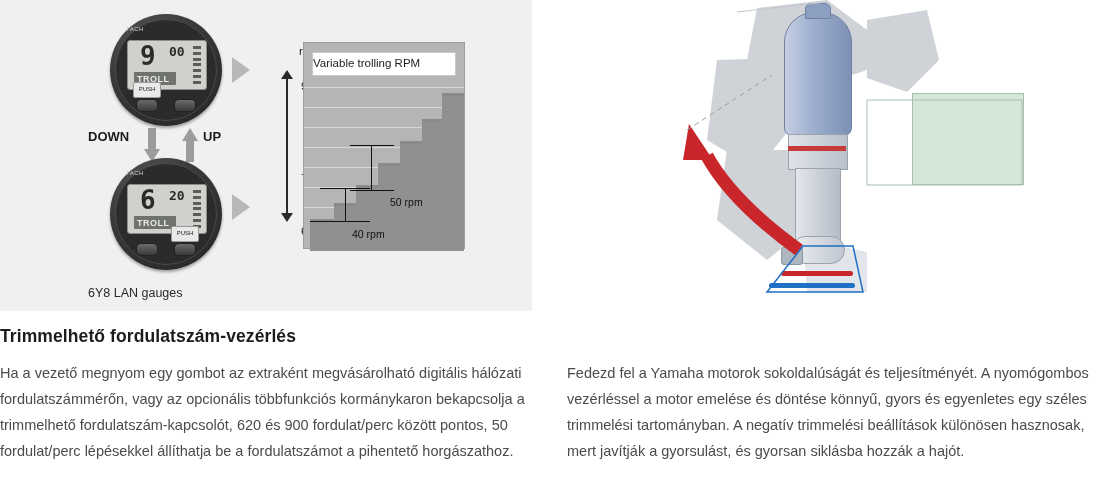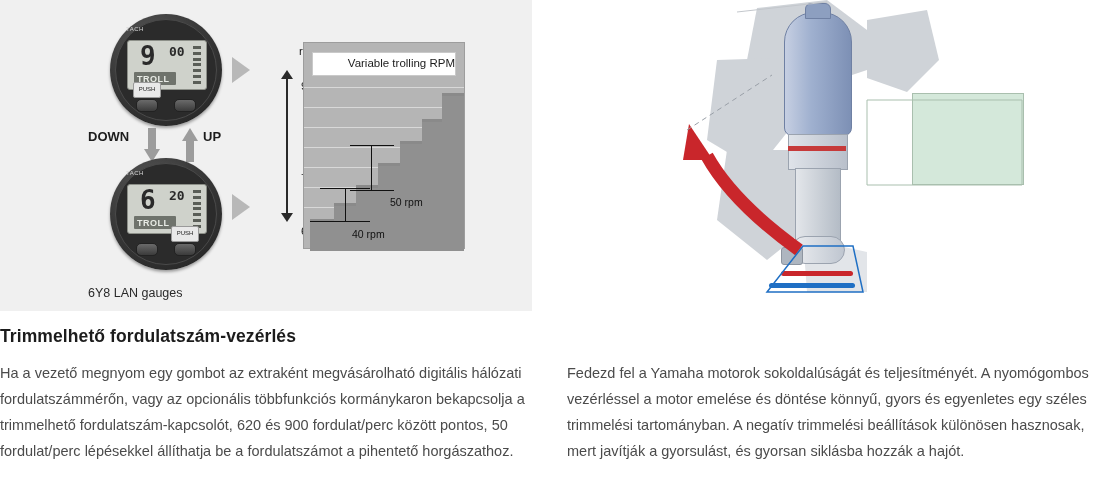--- a/index.html
+++ b/index.html
@@ -227,21 +227,21 @@
   .chart-title {
     position: absolute;
     left: 312px;
     top: 52px;
     width: 142px;
     height: 22px;
     background: #ffffff;
     border: 1px solid #c9c9c9;
     font-size: 11.5px;
     color: #1c1c1c;
-    text-align: right;
+    text-align: left;
     line-height: 21px;
   }
   .gridline {
     position: absolute;
     left: 0;
     width: 160px;
     height: 1px;
     background: #d8d8d8;
   }
   .step {

